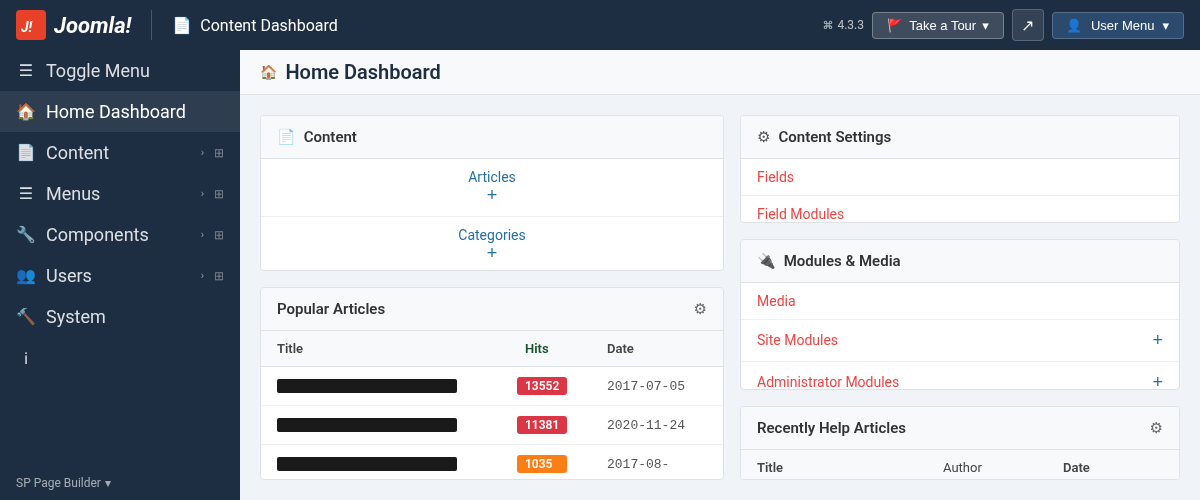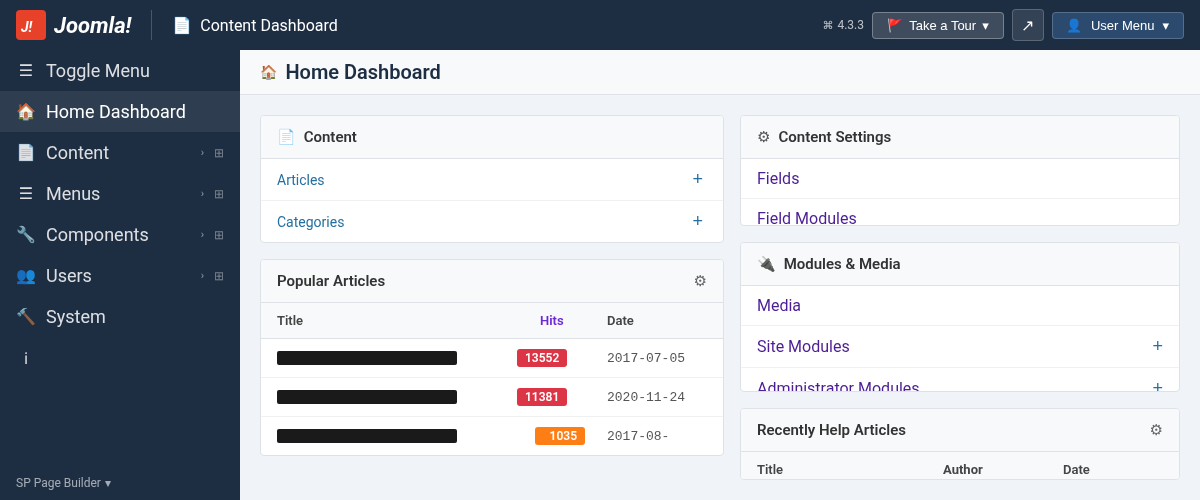--- a/index.html
+++ b/index.html
@@ -200,22 +200,23 @@
       font-size: 15px;
     }
     .card-body {
       padding: 0;
     }
 
     
     .content-link-row {
       display: flex;
       align-items: center;
-      padding: 10px 16px;
+      padding: 10px 8px;
       border-bottom: 1px solid #f0f0f0;
+      flex-direction: column;
     }
     .content-link-row:last-child {
       border-bottom: none;
     }
     .content-link {
       color: #2470a0;
       text-decoration: none;
       font-size: 14px;
       flex: 1;
     }
@@ -230,21 +231,21 @@
 
     
     .table-header-row {
       display: flex;
       align-items: center;
       padding: 10px 16px;
       border-bottom: 1px solid #dee2e6;
       background: #f8f9fa;
     }
     .table-col-title { flex: 1; font-weight: 600; color: #444; font-size: 13px; }
-    .table-col-hits { width: 67px; font-weight: 600; color: #6d28d9; font-size: 13px; }
+    .table-col-hits { width: 82px; font-weight: 600; color: #14532d; font-size: 13px; }
     .table-col-date { width: 100px; font-weight: 600; color: #444; font-size: 13px; }
     .table-row {
       display: flex;
       align-items: center;
       padding: 10px 16px;
       border-bottom: 1px solid #f0f0f0;
     }
     .table-row:last-child { border-bottom: none; }
     .table-row-title { flex: 1; }
     .title-bar {
@@ -258,57 +259,57 @@
     }
     .hits-pill {
       display: inline-block;
       background: #dc3545;
       color: #fff;
       font-size: 12px;
       font-weight: 600;
       padding: 2px 8px;
       border-radius: 3px;
       min-width: 50px;
-      text-align: right;
-    }
-    .hits-pill.orange { background: #fd7e14; margin-left: 18px; }
+      text-align: left;
+    }
+    .hits-pill.orange { background: #fd7e14; }
     .date-val { width: 100px; font-size: 13px; color: #555; font-family: Liberation Mono, monospace; }
 
     
     .settings-link-row {
       display: flex;
       align-items: center;
       padding: 10px 16px;
       border-bottom: 1px solid #f0f0f0;
     }
     .settings-link-row:last-child { border-bottom: none; }
     .settings-link {
-      color: #4c1d95;
+      color: #ef4444;
       text-decoration: none;
-      font-size: 16px;
+      font-size: 14px;
       flex: 1;
     }
     .settings-add-btn {
       color: #2470a0;
       background: none;
       border: none;
       font-size: 18px;
       cursor: pointer;
     }
 
     
     .recent-header-row {
       display: flex;
       align-items: center;
       padding: 10px 16px;
       border-bottom: 1px solid #dee2e6;
       background: #f8f9fa;
     }
     .recent-col-title { flex: 1; font-weight: 600; color: #444; font-size: 13px; }
-    .recent-col-author { width: 120px; font-weight: 700; color: #444; font-size: 13px; }
+    .recent-col-author { width: 120px; font-weight: 400; color: #444; font-size: 13px; }
     .recent-col-date { width: 100px; font-weight: 600; color: #444; font-size: 13px; }
 
     .gear-btn {
       background: none;
       border: none;
       color: #666;
       cursor: pointer;
       font-size: 15px;
     }
 

